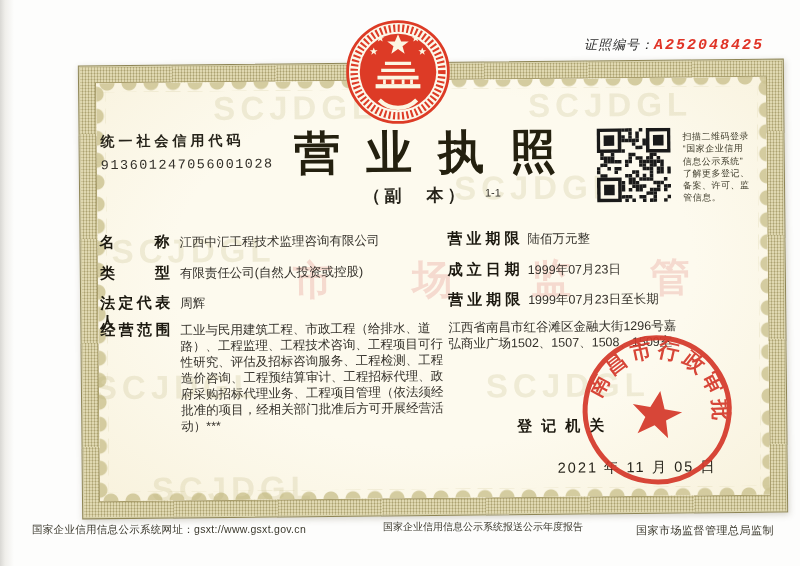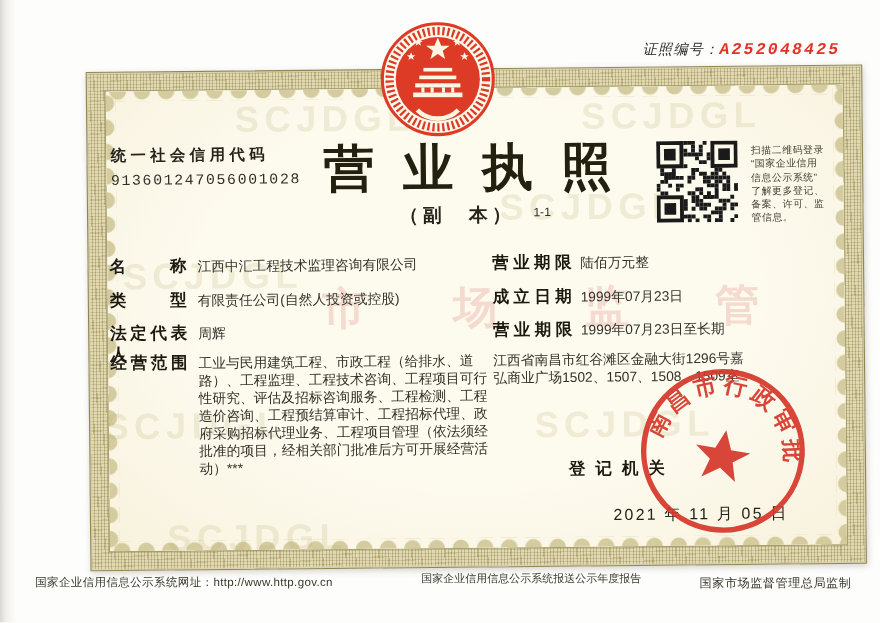--- a/index.html
+++ b/index.html
@@ -325,18 +325,18 @@
           <text font-size="21" font-weight="bold" fill="#d5392b" letter-spacing="4">
             <textPath href="#sealArc" startOffset="7%">南昌市行政审批局</textPath>
           </text>
           <polygon points="0,-10 2.9,-3.1 10,-3.1 4.2,1.2 6.2,8.1 0,3.8 -6.2,8.1 -4.2,1.2 -10,-3.1 -2.9,-3.1" transform="translate(80,86) scale(2.5)" fill="#d5392b"></polygon>
         </svg>
       </div>
       <div class="date">2021 年 11 月 05 日</div>
     </div>
   </div>
 
-  <div class="foot f-left">国家企业信用信息公示系统网址：http://www.http.gov.cn</div>
+  <div class="foot f-left">国家企业信用信息公示系统网址：gsxt://www.gsxt.gov.cn</div>
   <div class="foot f-mid">
     <div>国家企业信用信息公示系统报送公示年度报告</div>
   </div>
   <div class="foot f-right">国家市场监督管理总局监制</div>
 </div>
 
 </body></html>

